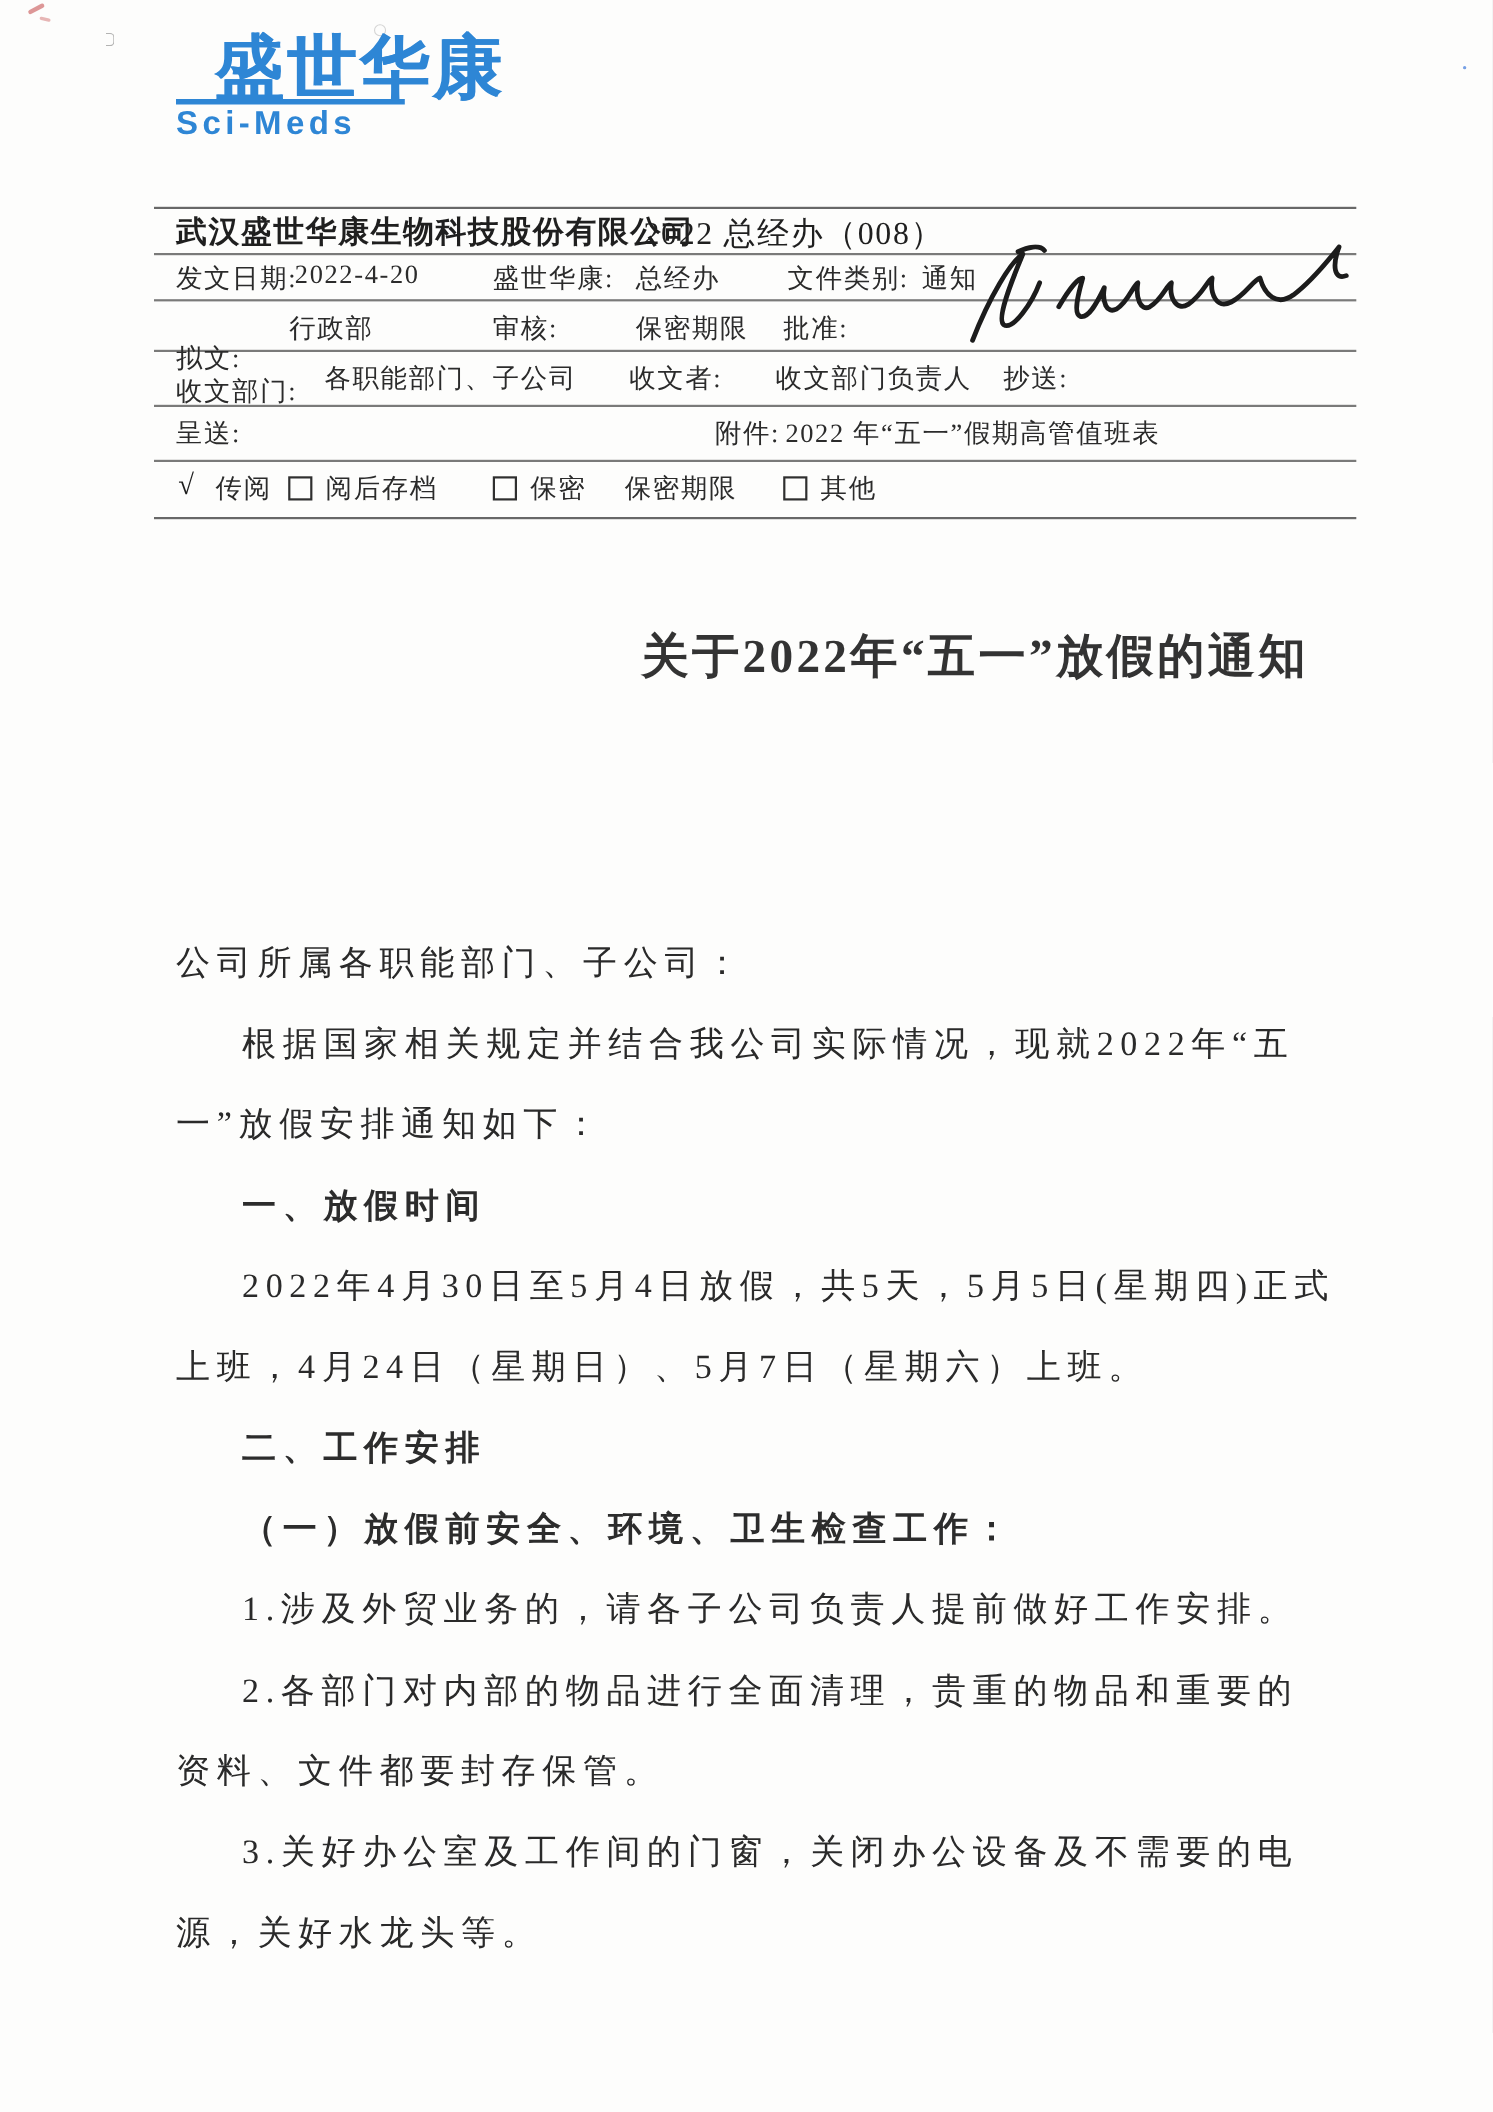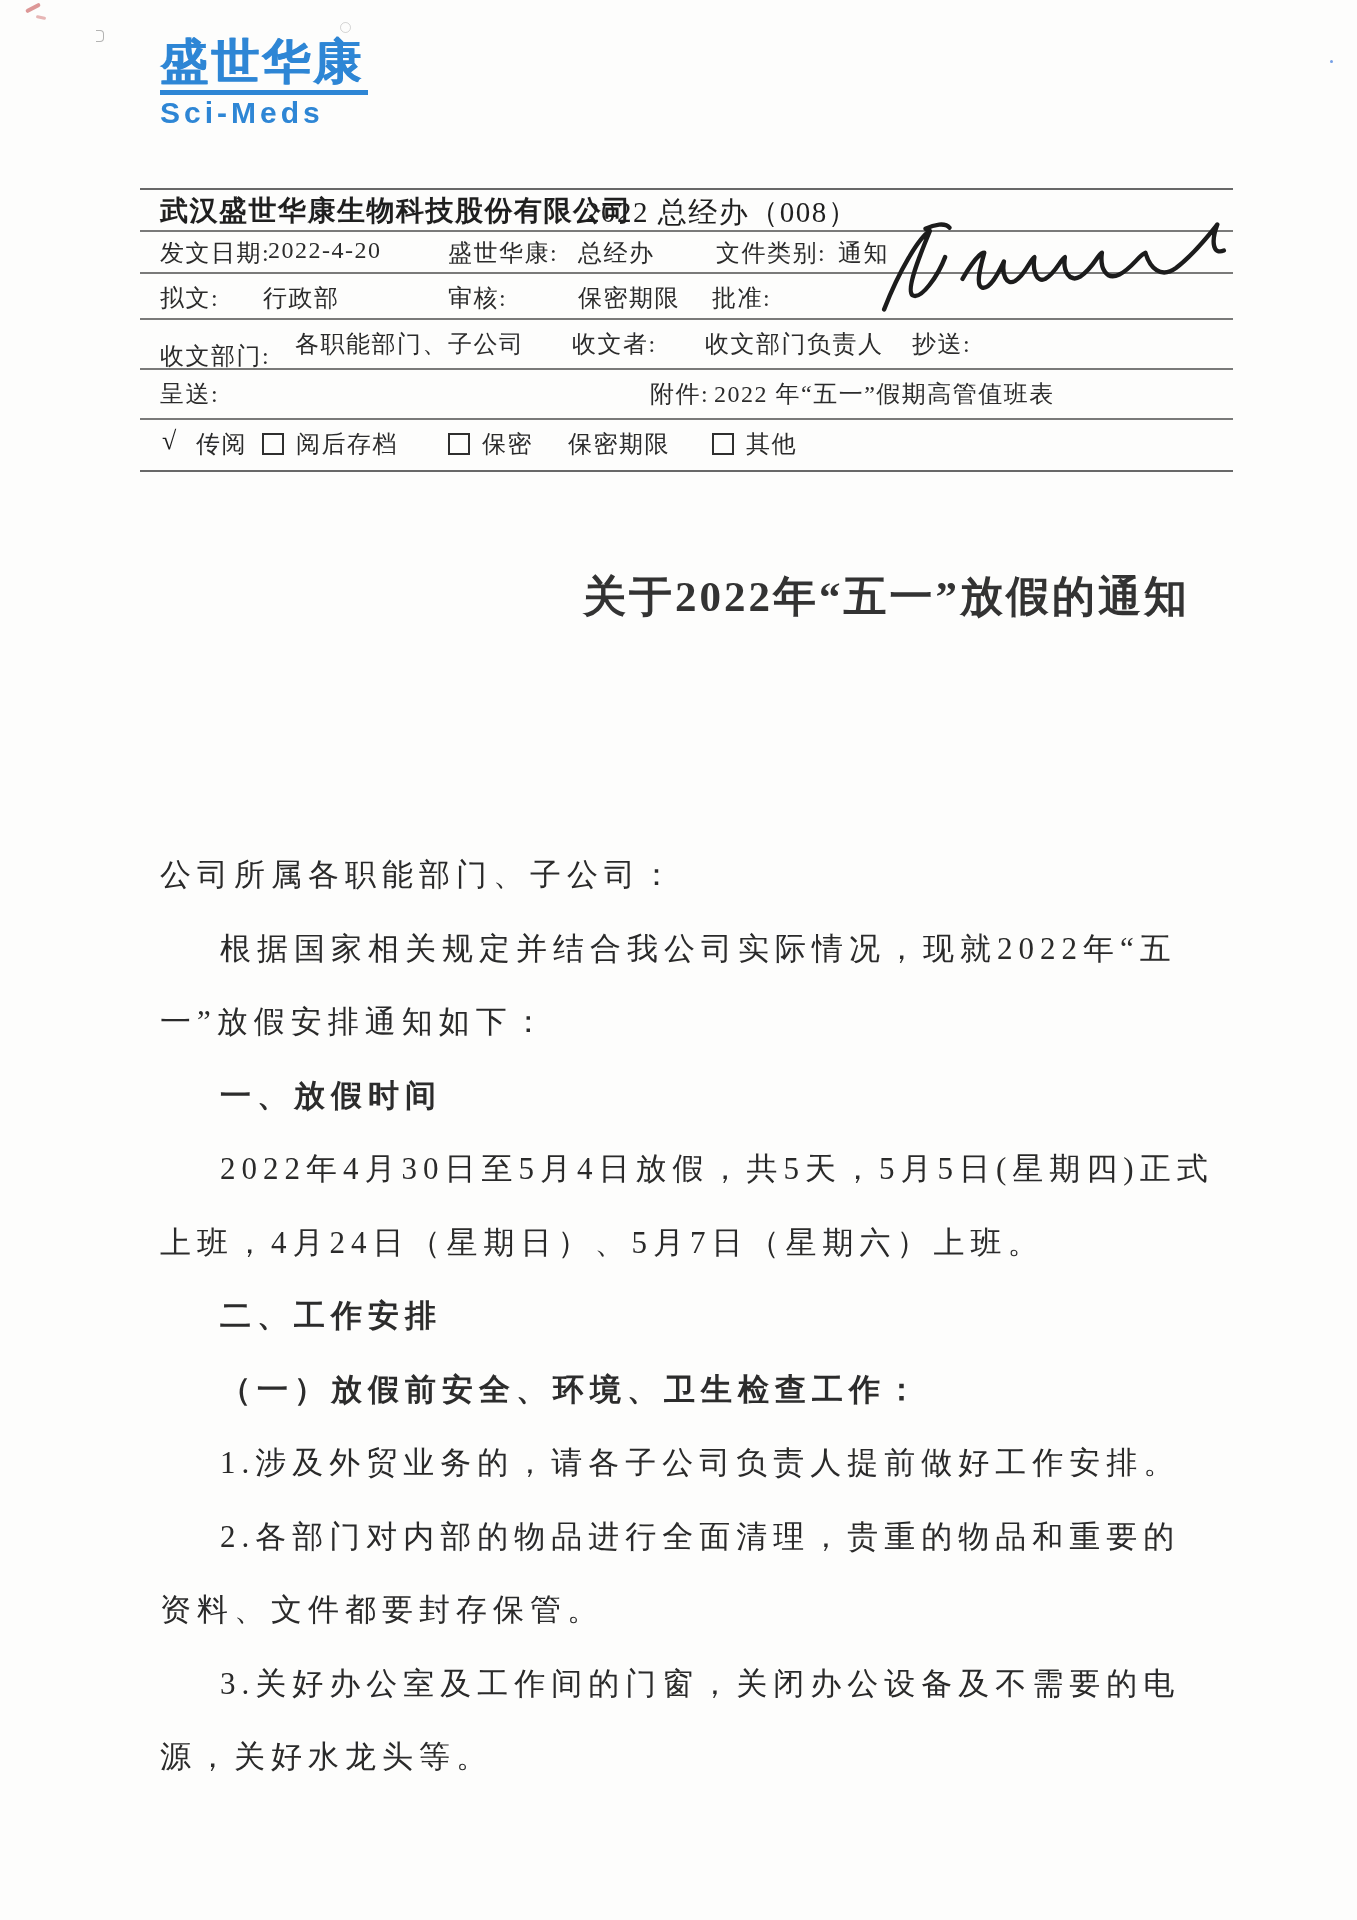--- a/index.html
+++ b/index.html
@@ -16,23 +16,24 @@
   .art-red1{left:25px;top:6px;width:16px;height:4px;background:rgba(190,50,50,.5);transform:rotate(-28deg);border-radius:2px;}
   .art-red2{left:36px;top:16px;width:10px;height:3px;background:rgba(190,50,50,.35);transform:rotate(12deg);border-radius:2px;}
   .art-grey1{left:96px;top:30px;width:7px;height:10px;border:1.5px solid rgba(90,90,90,.45);border-left:none;border-radius:0 4px 4px 0;}
   .art-grey2{left:340px;top:22px;width:9px;height:9px;border:1px solid rgba(120,120,120,.3);border-radius:50%;}
   .art-blue1{left:1330px;top:60px;width:3px;height:3px;background:rgba(60,120,220,.7);border-radius:50%;}
 
   
   .logo{position:absolute;left:160px;top:36px;}
   .logo-cn{
     font-family:"Liberation Sans","DejaVu Sans",sans-serif;
-    font-weight:bold;font-size:48px;line-height:52px;letter-spacing:3px;
+    font-weight:bold;font-size:63px;line-height:52px;letter-spacing:3px;
     color:#2e86d5;
     text-shadow:1px 0 0 #2e86d5;
+    margin-left:35px;
   }
   .logo-underline{width:208px;height:5px;background:#2e86d5;margin-top:2px;}
   .logo-en{
     font-family:"Liberation Sans","DejaVu Sans",sans-serif;
     font-weight:bold;font-size:30px;line-height:34px;letter-spacing:4px;
     color:#2e86d5;margin-top:1px;
   }
 
   
   .rule{position:absolute;left:140px;width:1093px;background:#4d4d4d;height:2px;opacity:.85;}
@@ -107,21 +108,21 @@
   <div class="meta-row" style="top:237px;">
     <span style="left:160px;">发文日期:</span>
     <span style="left:268px;">2022-4-20</span>
     <span style="left:448px;">盛世华康:</span>
     <span style="left:578px;">总经办</span>
     <span style="left:716px;">文件类别:</span>
     <span style="left:838px;">通知</span>
   </div>
 
   <div class="meta-row" style="top:282px;">
-    <span style="left:160px;">拟文:</span>
+    <span style="left:160px;margin-top:28px;">拟文:</span>
     <span style="left:263px;">行政部</span>
     <span style="left:448px;">审核:</span>
     <span style="left:578px;">保密期限</span>
     <span style="left:712px;">批准:</span>
   </div>
 
   <svg class="signature" viewBox="0 0 360 95">
     <path d="M24 80 C38 44 56 14 66 8 C56 32 44 62 50 67 C58 72 74 48 80 32
              M62 6 C70 2 80 0 84 5
              M96 52 C104 38 112 28 116 28 C112 42 108 58 114 60 C122 62 130 44 134 36

